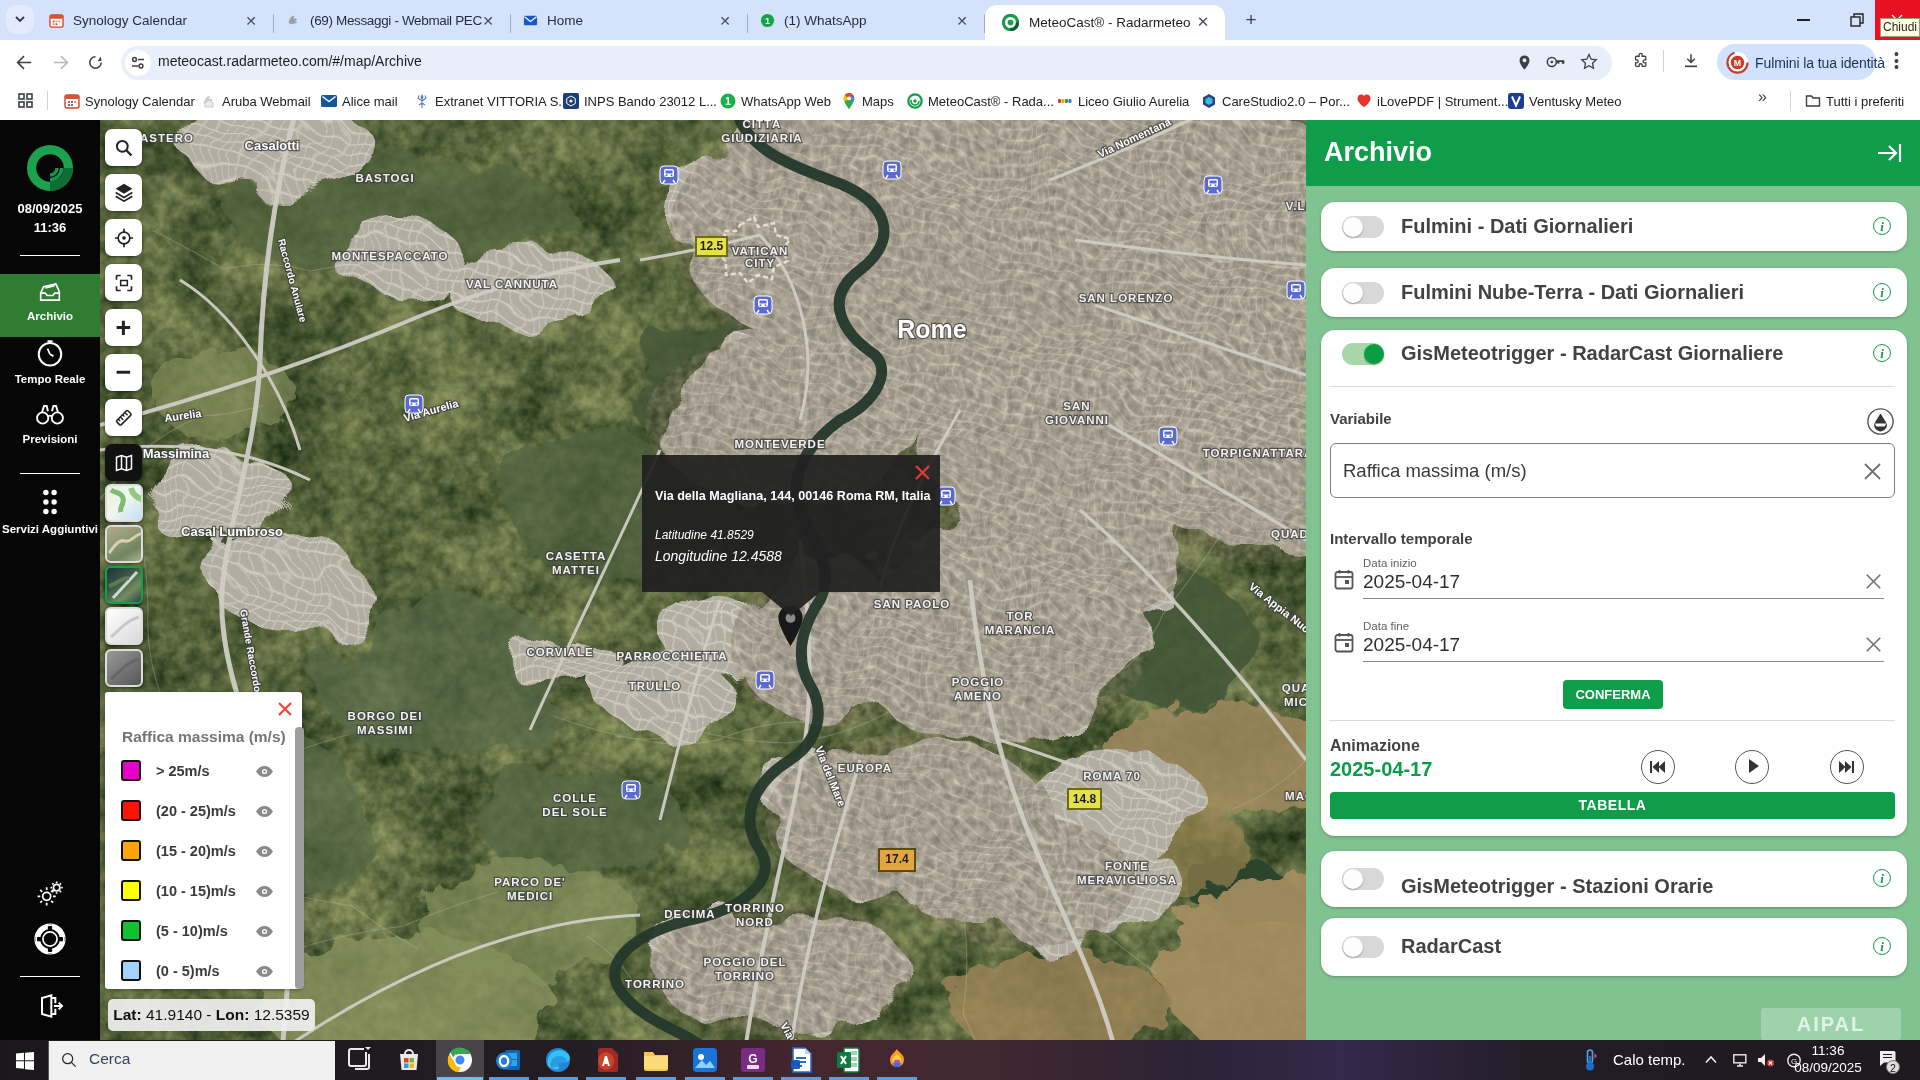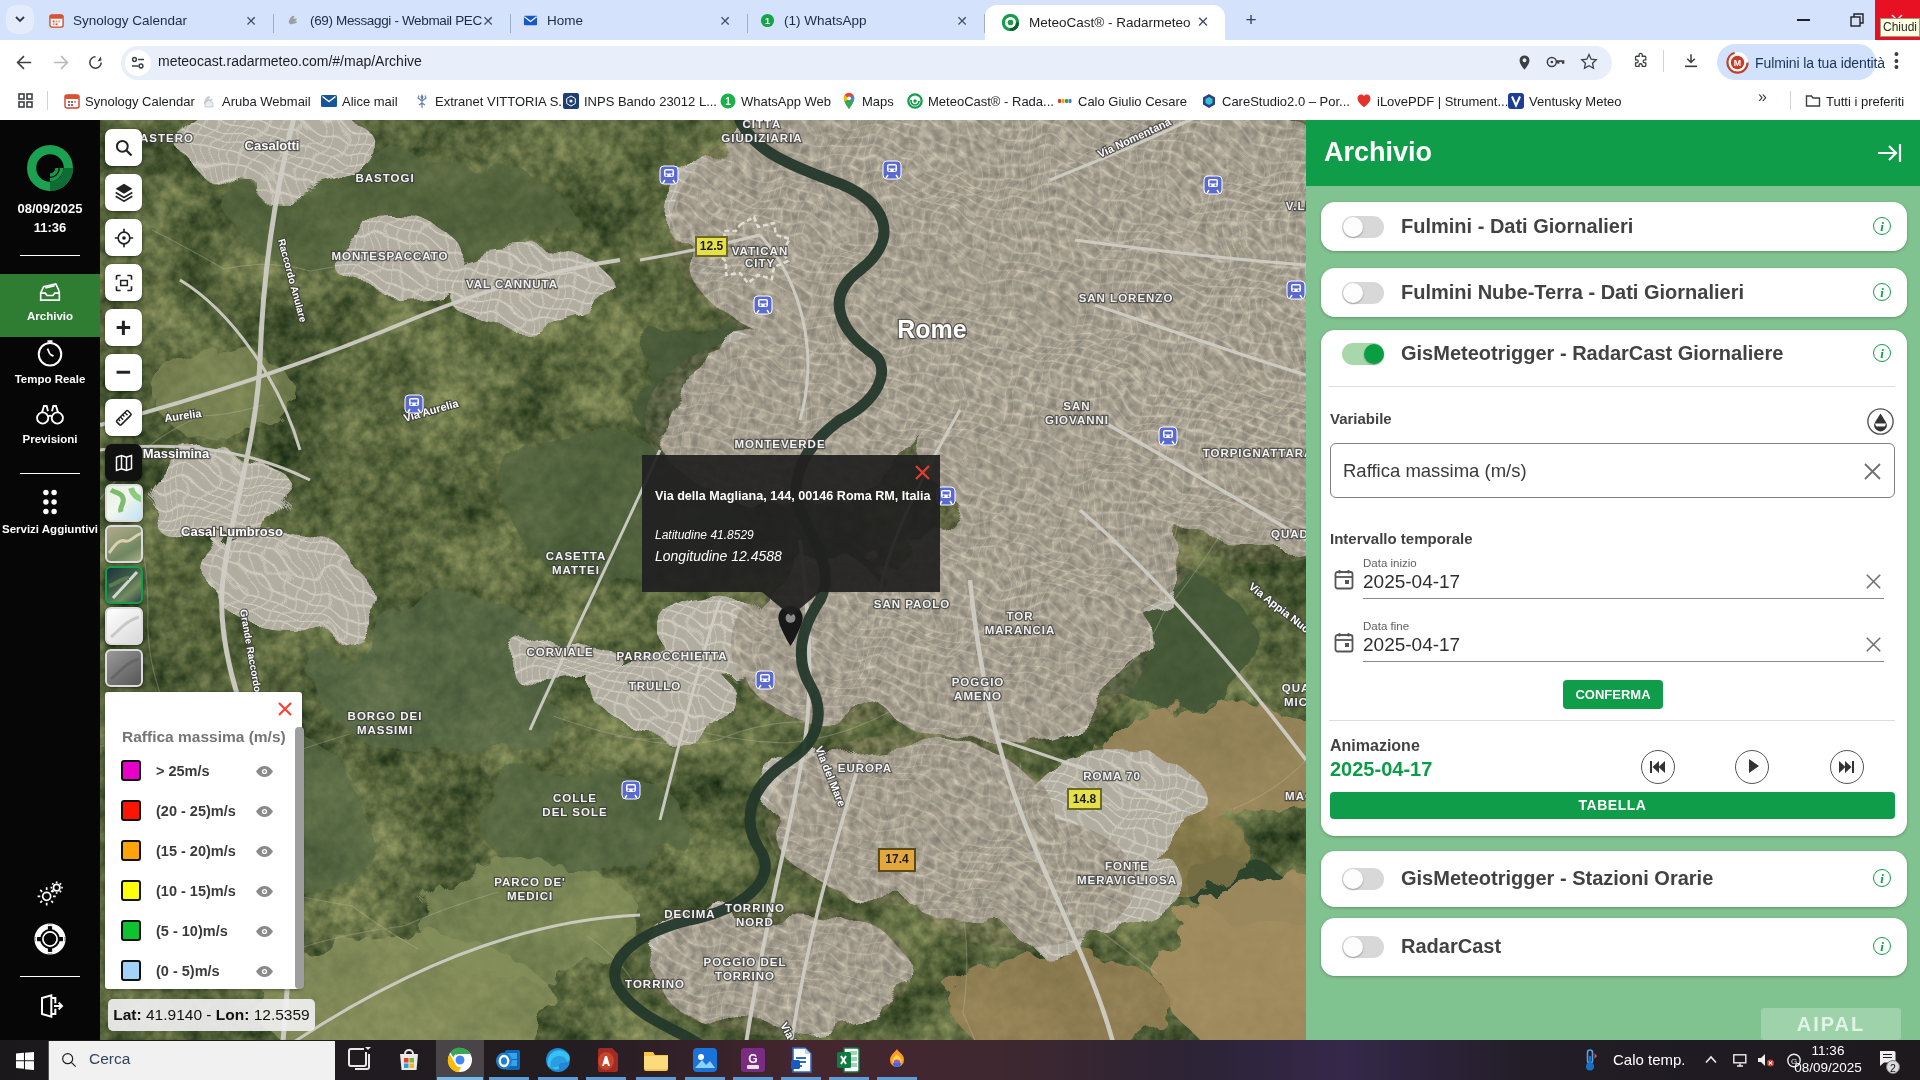--- a/index.html
+++ b/index.html
@@ -252,21 +252,21 @@
       </svg>
       <span class="bt">MeteoCast® - Rada...</span>
     </div>
   <div class="bk" style="left:1057px">
       <svg class="bi" viewBox="0 0 16 16">
         <rect x="1" y="6" width="3" height="4" rx="1" fill="#d23f31"></rect>
         <rect x="4.5" y="6" width="3" height="4" rx="1" fill="#f0a800"></rect>
         <rect x="8" y="6" width="3" height="4" rx="1" fill="#35a04a"></rect>
         <rect x="11.5" y="6" width="3" height="4" rx="1" fill="#3f79d8"></rect>
       </svg>
-      <span class="bt">Calo Giulio Cesare</span>
+      <span class="bt">Liceo Giulio Aurelia</span>
     </div>
   <div class="bk" style="left:1201px">
       <svg class="bi" viewBox="0 0 16 16">
         <path d="M8 1l6 3.5v7L8 15l-6-3.5v-7z" fill="#2b3f90"></path>
         <path d="M8 4l3.5 2v4L8 12l-3.5-2V6z" fill="#39c2c9"></path>
       </svg>
       <span class="bt">CareStudio2.0 – Por...</span>
     </div>
   <div class="bk" style="left:1356px">
       <svg class="bi" viewBox="0 0 16 16">
@@ -827,21 +827,21 @@
       <svg class="abs" style="left:517px;top:430px" width="17" height="14" viewBox="0 0 17 14">
           <path d="M15 1v12" stroke="#333" stroke-width="2"></path>
           <path d="M1 1l6.5 6L1 13zM7 1l6.5 6L7 13z" fill="#333"></path>
         </svg>
       <div class="abs" style="left:9px;top:462px;width:565px;height:27px;background:#0f9d49;border-radius:4px;color:#fff;font-size:14px;font-weight:bold;text-align:center;line-height:27px;letter-spacing:0.5px;">TABELLA</div>
     </div>
     <div class="card cardrow" style="top:731px;height:56px;">
       <div class="tgl" style="top:17px">
           <div class="knob"></div>
         </div>
-      <div class="ctitle" style="top:16px">GisMeteotrigger - Stazioni Orarie</div>
+      <div class="ctitle" style="top:24px">GisMeteotrigger - Stazioni Orarie</div>
       <div class="info" style="top:18px">i</div>
     </div>
     <div class="abs" style="left:455px;top:888px;width:140px;height:32px;background:rgba(200,235,210,0.4);border-radius:3px;color:rgba(245,255,248,0.75);font-weight:bold;font-size:20px;text-align:center;line-height:32px;letter-spacing:2px;">AIPAL</div>
     <div class="card cardrow" style="top:798px;height:58px;">
       <div class="tgl" style="top:18px">
           <div class="knob"></div>
         </div>
       <div class="ctitle" style="top:17px">RadarCast</div>
       <div class="info" style="top:19px">i</div>
     </div>

